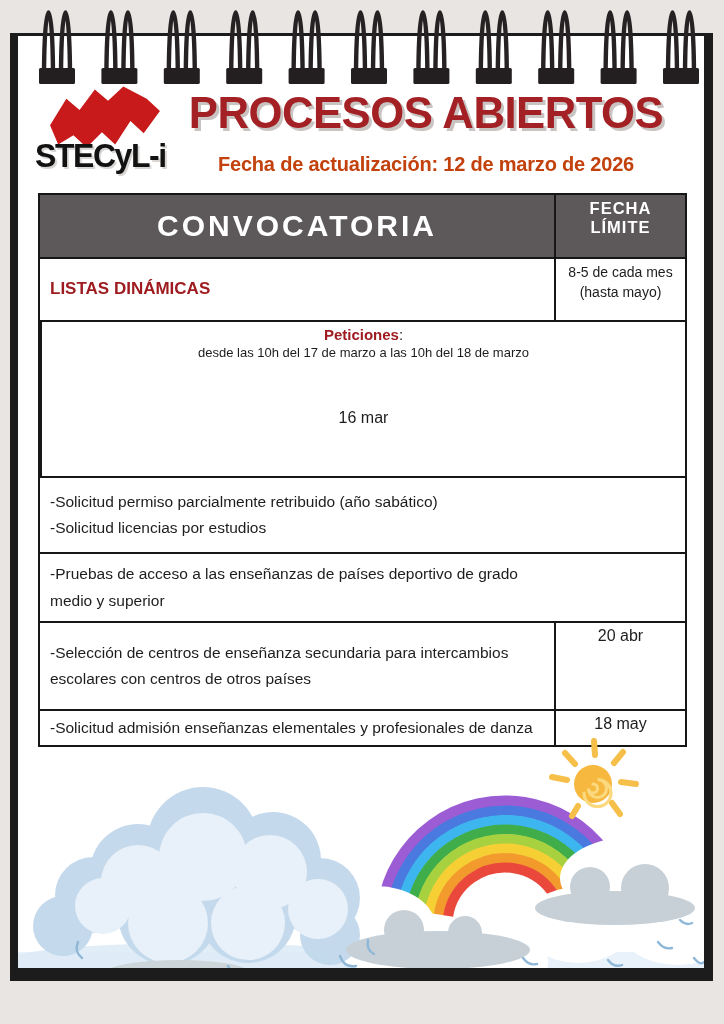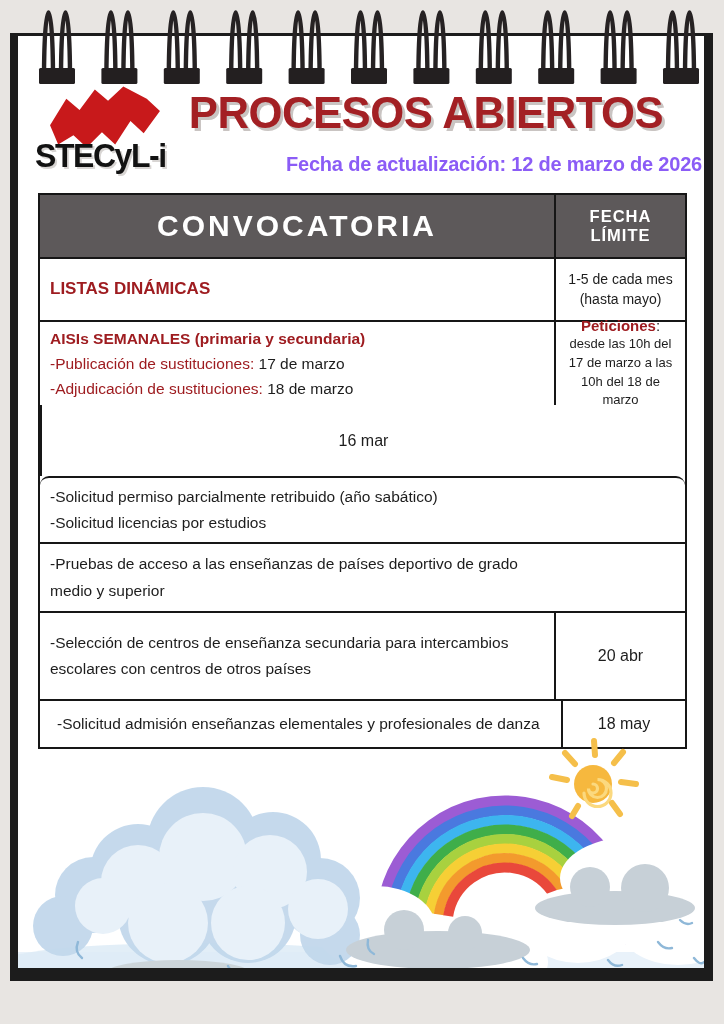--- a/index.html
+++ b/index.html
@@ -25,38 +25,38 @@
     text-shadow:2px 2px 0 #d8d5d3;
   }
   .main-title{
     position:absolute;left:132px;top:54px;width:552px;text-align:center;
     font-size:45px;line-height:1;font-weight:bold;color:#a32024;letter-spacing:-.5px;
     transform:scaleX(.97);transform-origin:center;
     text-shadow:3px 3px 0 #c9c4c2;
     white-space:nowrap;
   }
   .update-line{
-    position:absolute;left:132px;top:117px;width:552px;text-align:right;
-    font-size:20px;font-weight:bold;color:#8b5cf6;letter-spacing:-.2px;
+    position:absolute;left:132px;top:117px;width:552px;text-align:center;
+    font-size:20px;font-weight:bold;color:#c2410c;letter-spacing:-.2px;
   }
 
   
   .conv-table{
     position:absolute;left:20px;top:157px;width:649px;
     border:2px solid #161616;box-sizing:border-box;background:#fff;
   }
   .t-row{display:flex;box-sizing:border-box;border-top:2px solid #161616;}
   .t-row:first-child{border-top:none;}
   .cell-l{
     flex:0 0 514px;box-sizing:border-box;display:flex;flex-direction:column;justify-content:center;
     padding:6px 14px 6px 10px;color:#1d1d1d;font-size:15.5px;line-height:1.68;
   }
   .cell-r{
     flex:1;box-sizing:border-box;border-left:2px solid #161616;
-    display:flex;flex-direction:column;justify-content:center;align-items:center;
+    display:flex;flex-direction:column;justify-content:flex-start;align-items:center;
     text-align:center;color:#1d1d1d;font-size:16px;padding:4px 6px;
   }
   .t-header{background:#5d595a;height:62px;}
   .t-header .cell-l{justify-content:center;align-items:center;padding:0;}
   .th1{color:#fff;font-size:30px;font-weight:bold;letter-spacing:3px;}
   .th2{color:#fff;font-size:16.5px;font-weight:bold;letter-spacing:1px;}
   .red{color:#9e1c20;}
   .bold{font-weight:bold;}
   .preline{white-space:pre-line;}
   .row-listas{height:63px;}
@@ -112,52 +112,47 @@
       </div>
       <div class="cell-r">
         <span class="th2">FECHA LÍMITE</span>
       </div>
     </div>
 
     <div class="t-row row-listas">
       <div class="cell-l">
         <span class="red bold">LISTAS DINÁMICAS</span>
       </div>
-      <div class="cell-r preline">1-5 de cada mes
+      <div class="cell-r preline">8-5 de cada mes
 (hasta mayo)</div>
     </div>
 
     <div class="t-row row-aisi">
-      <div class="cell-l">
-        <span class="red bold">AISIs SEMANALES (primaria y secundaria)</span>
-        <span><span class="red">-Publicación de sustituciones:</span><span> 17 de marzo</span></span>
-        <span><span class="red">-Adjudicación de sustituciones:</span><span> 18 de marzo</span></span>
-      </div>
       <div class="cell-r">
         <span class="pet-line"><span class="red bold">Peticiones</span><span>:</span></span>
         <span class="aisi-detail">desde las 10h del 17 de marzo a las 10h del 18 de marzo</span>
       </div>
     </div>
 
     <div id="simple-rows">
         <div class="t-row" style="height: 71px;">
           <div class="cell-r">16 mar</div>
         </div>
-        <div class="t-row" style="height: 66px; border-radius: 9px;">
+        <div class="t-row" style="height: 76px;">
           <div class="cell-l preline">-Solicitud permiso parcialmente retribuido (año sabático)
 -Solicitud licencias por estudios</div>
         </div>
         <div class="t-row" style="height: 69px;">
           <div class="cell-l preline">-Pruebas de acceso a las enseñanzas de países deportivo de grado medio y superior</div>
         </div>
         <div class="t-row" style="height: 88px;">
           <div class="cell-l preline">-Selección de centros de enseñanza secundaria para intercambios escolares con centros de otros países</div>
           <div class="cell-r">20 abr</div>
         </div>
-        <div class="t-row" style="height: 48px; padding-left: 7px;">
+        <div class="t-row" style="height: 36px;">
           <div class="cell-l preline">-Solicitud admisión enseñanzas elementales y profesionales de danza</div>
           <div class="cell-r">18 may</div>
         </div>
       </div>
   </div>
 
   <svg class="illustration" viewBox="0 0 686 238">
 
     <rect x="0" y="222" width="686" height="16" fill="#e9f2fa"></rect>
     <ellipse cx="180" cy="233" rx="200" ry="20" fill="#ddebf6" opacity="0.85"></ellipse>

